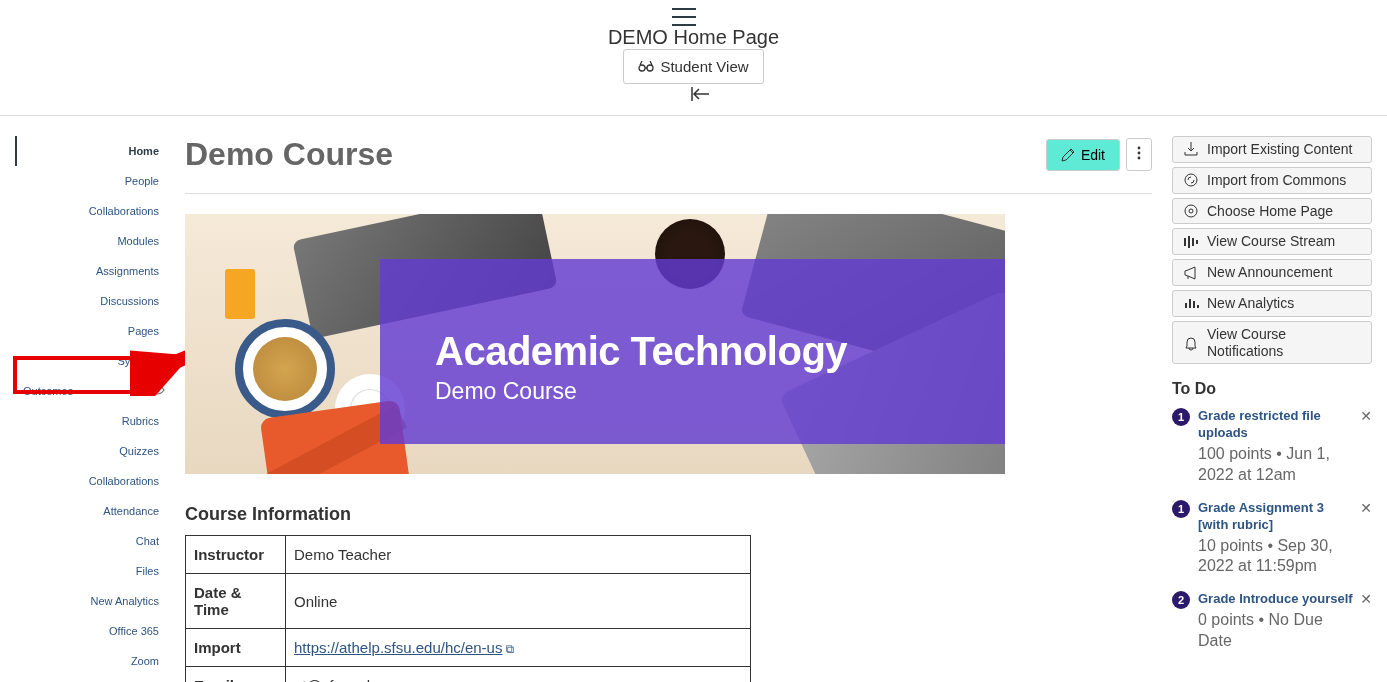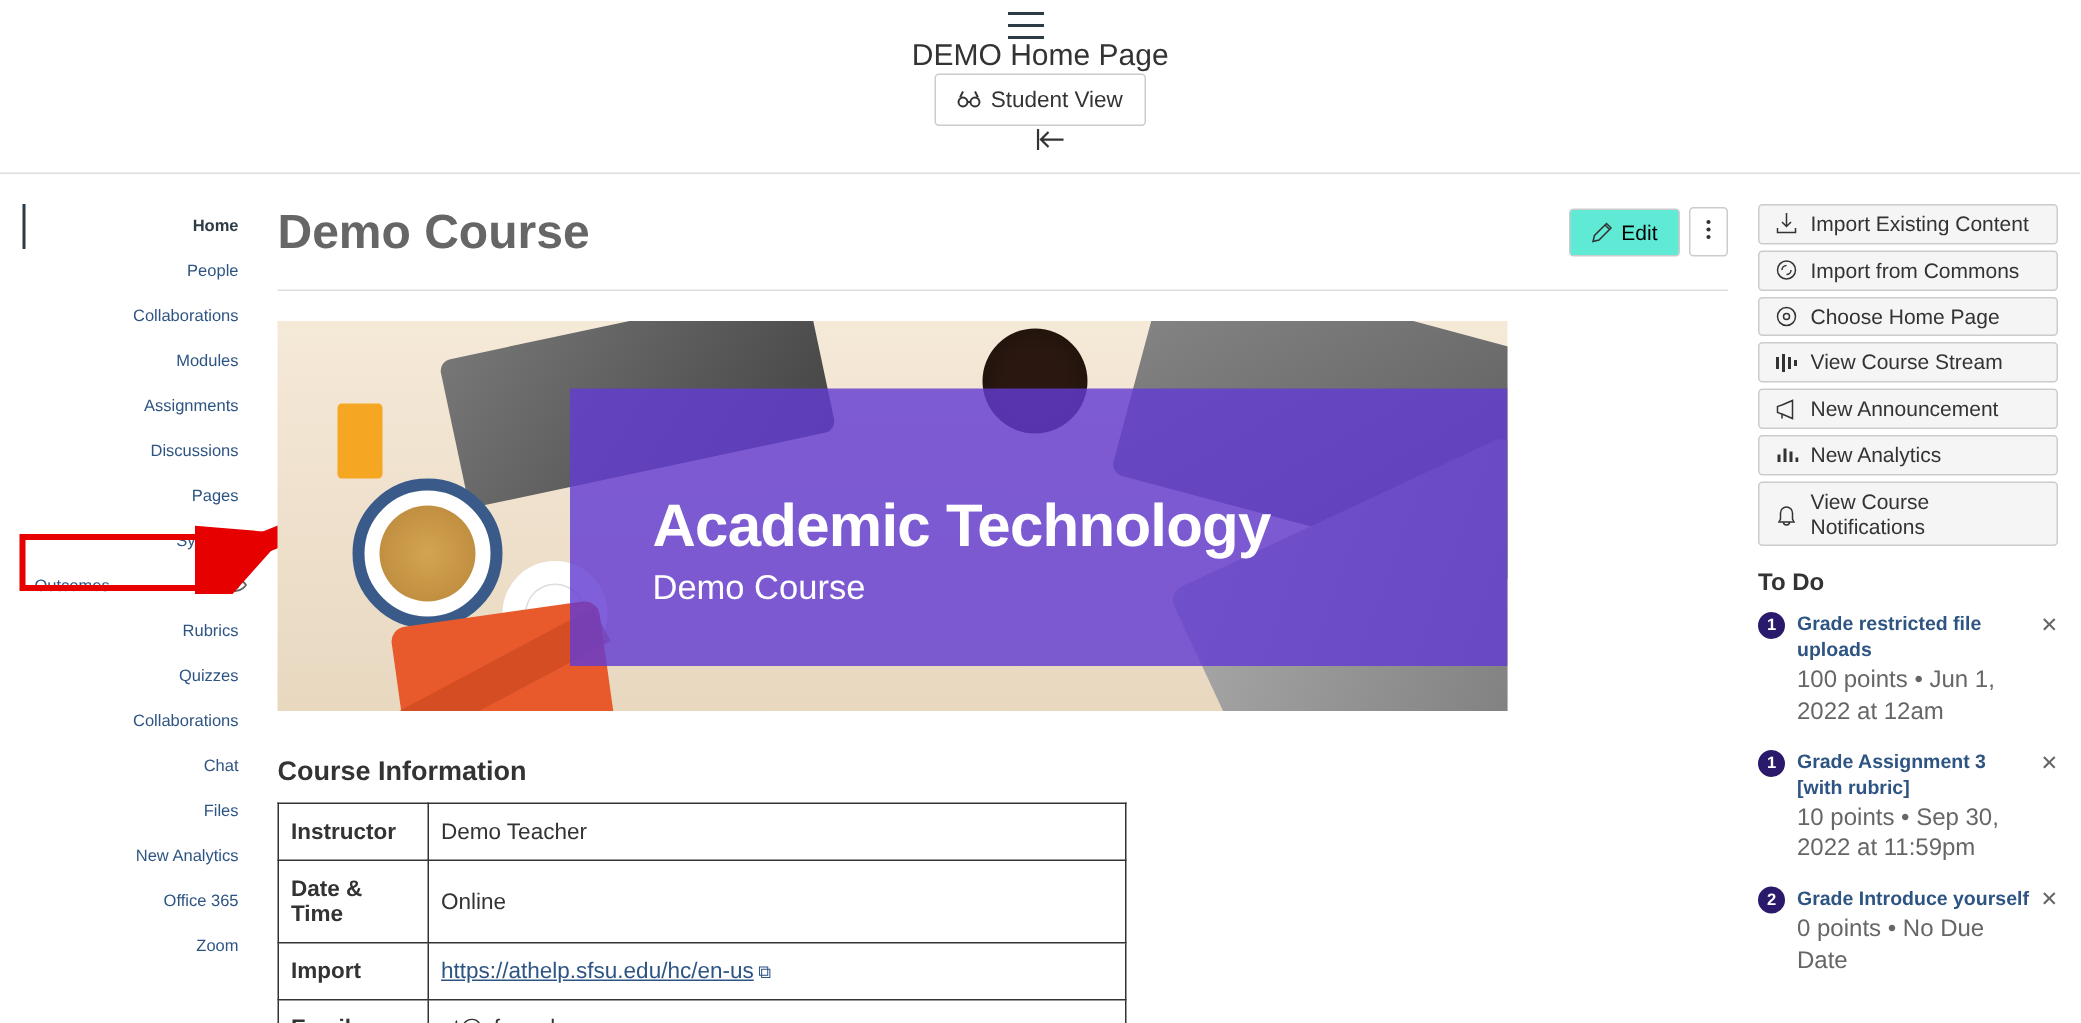--- a/index.html
+++ b/index.html
@@ -106,20 +106,21 @@
       <a href="#">Outcomes</a>
       <span class="eye-off">
         <svg width="16" height="12" viewBox="0 0 16 12">
             <path fill="none" stroke="#666" stroke-width="1.2" d="M1 6s2.5-4 7-4 7 4 7 4-2.5 4-7 4-7-4-7-4zm7 2a2 2 0 1 0 0-4 2 2 0 0 0 0 4zM2 11L14 1"></path>
           </svg>
       </span>
     </div>
     <a href="#">Rubrics</a>
     <a href="#">Quizzes</a>
     <a href="#">Collaborations</a>
+    <a href="#">Attendance</a>
     <a href="#">Chat</a>
     <a href="#">Files</a>
     <a href="#">New Analytics</a>
     <a href="#">Office 365</a>
     <a href="#">Zoom</a>
 
     <div class="highlight-box"></div>
     <svg class="arrow-svg" width="400" height="170">
       <defs>
           <marker id="ah" markerWidth="12" markerHeight="12" refX="2" refY="5" orient="auto">

